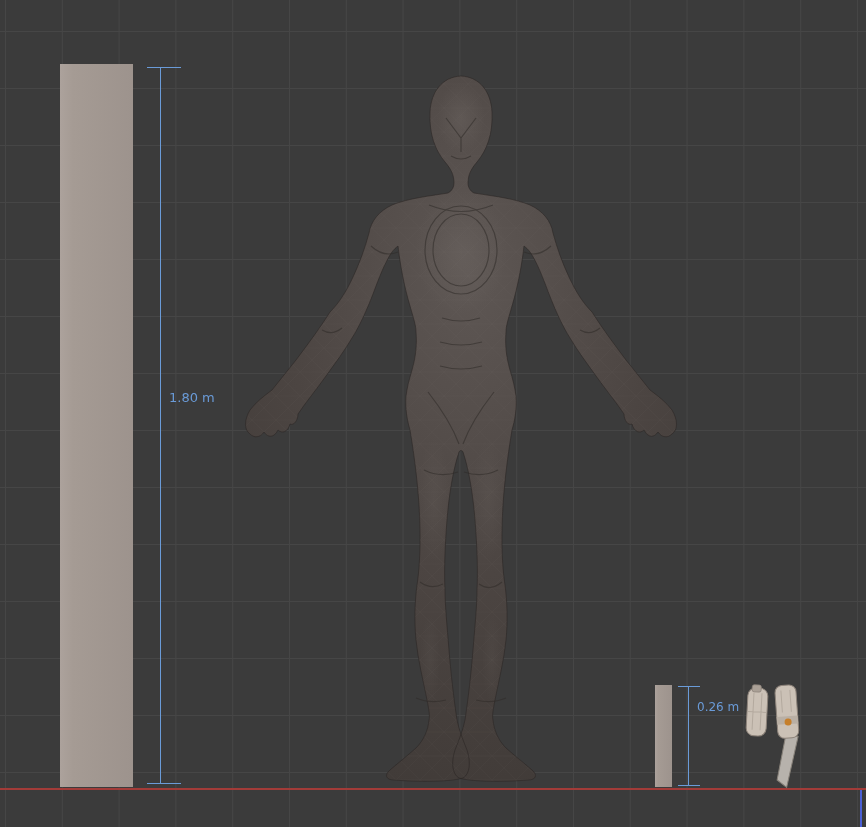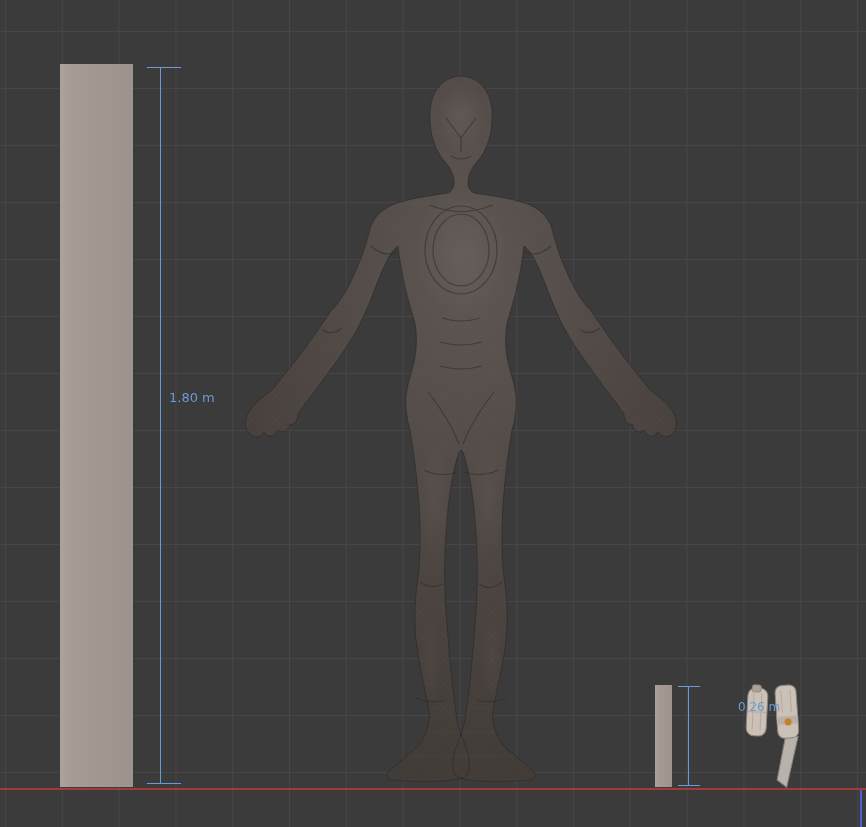--- a/index.html
+++ b/index.html
@@ -202,16 +202,16 @@
     <div class="tick" style="left:147px;top:67px;width:34px;"></div>
     <div class="vline" style="left:160px;top:67px;height:717px;"></div>
     <div class="tick" style="left:147px;top:783px;width:34px;"></div>
     <span class="mlabel" style="left:169px;top:391px;">1.80 m</span>
   </div>
 
   <div class="dim">
     <div class="tick" style="left:678px;top:686px;width:22px;"></div>
     <div class="vline" style="left:688px;top:686px;height:100px;"></div>
     <div class="tick" style="left:678px;top:785px;width:22px;"></div>
-    <span class="mlabel" style="left:738px;top:700px;font-size:12px;">0.26 m</span>
+    <span class="mlabel" style="left:697px;top:700px;font-size:12px;">0.26 m</span>
   </div>
 
 </div>
 
 </body></html>

